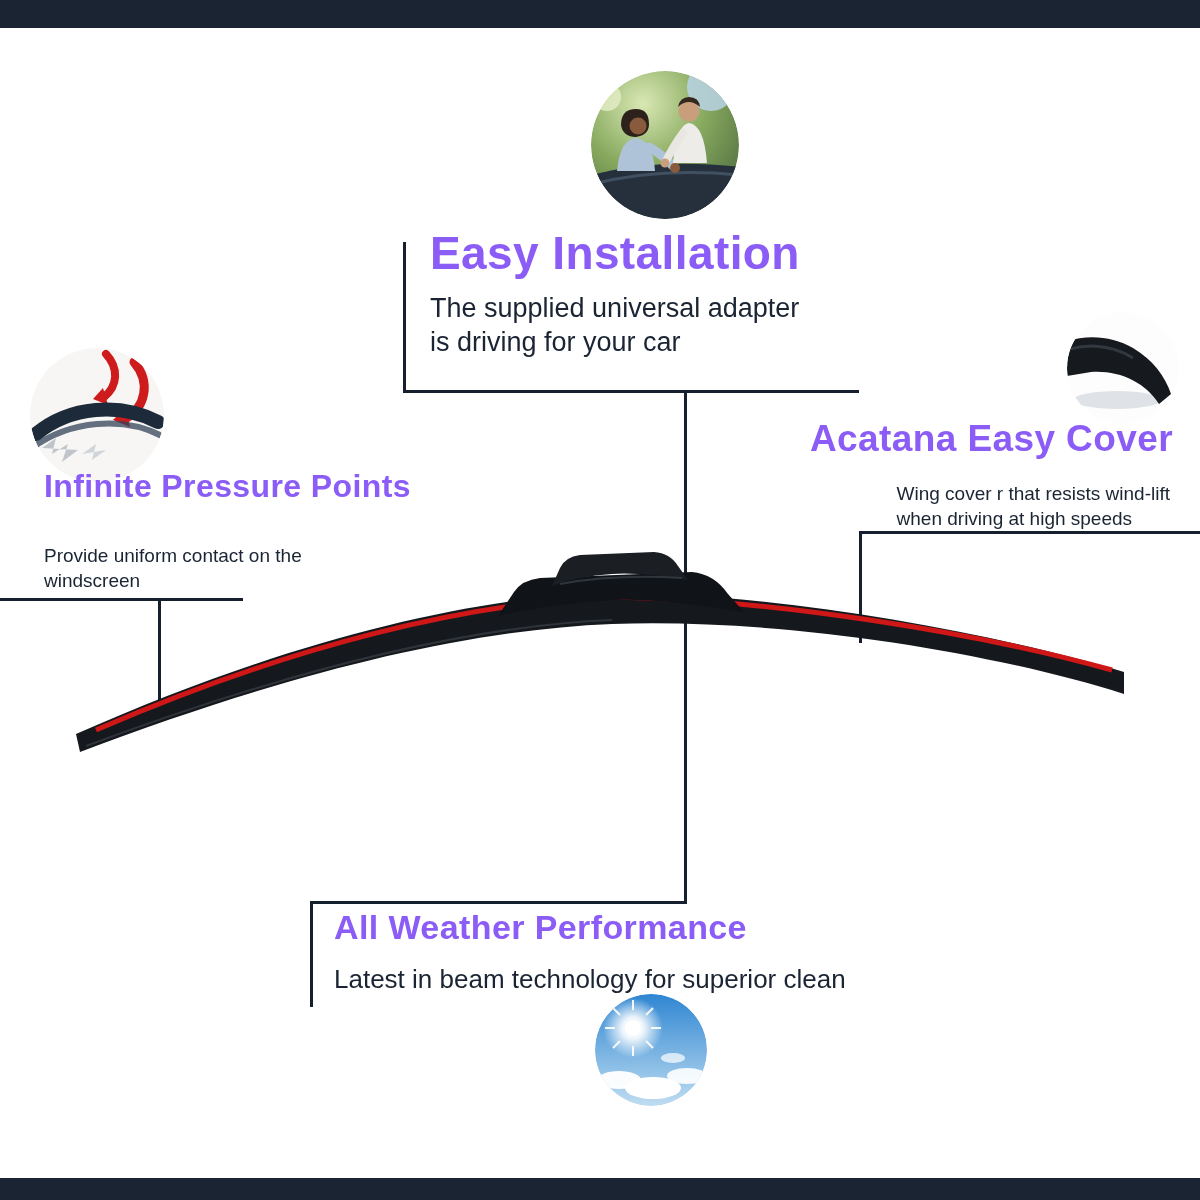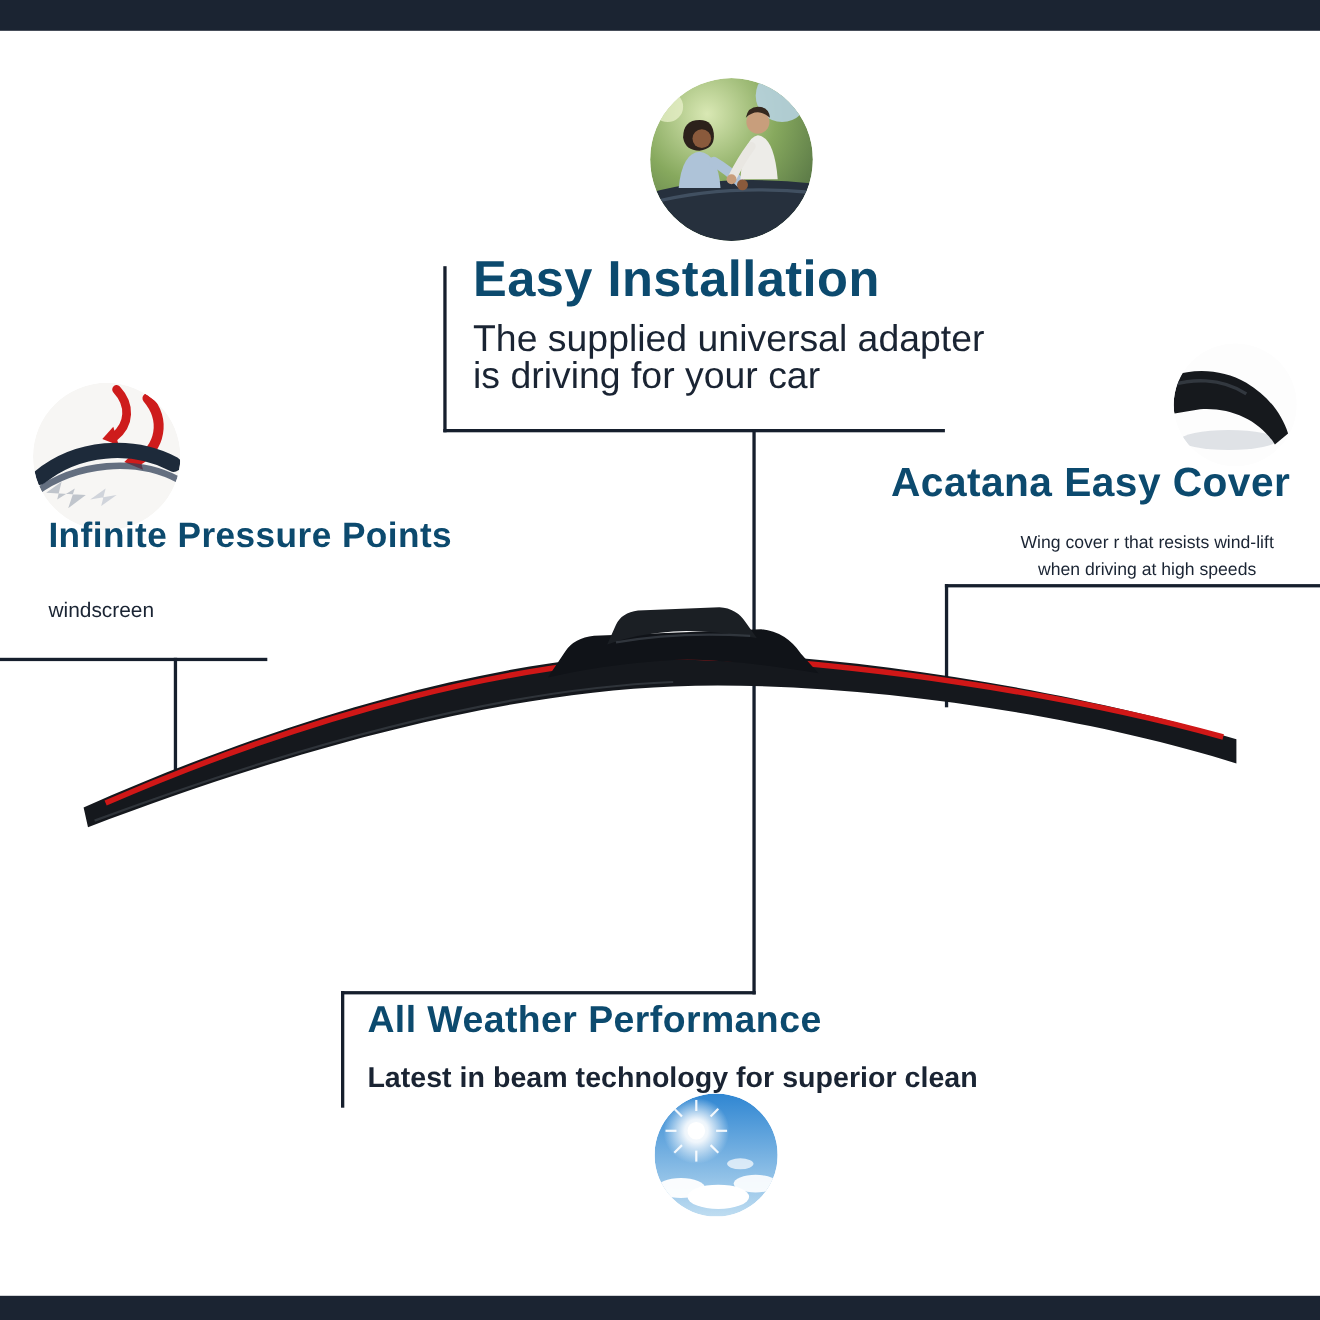--- a/index.html
+++ b/index.html
@@ -17,40 +17,40 @@
 
   .line{position:absolute;background:#161f2d;}
 
   .photo{position:absolute;border-radius:50%;overflow:hidden;}
   .photo svg{display:block;}
 
   .title{
     position:absolute;
     margin:0;
     font-weight:bold;
-    color:#0c4a6e;
+    color:#8b5cf6;
     letter-spacing:.4px;
     white-space:nowrap;
   }
   .desc{
     position:absolute;
     color:#1a2433;
   }
 
   .easy-title{left:430px;top:226px;font-size:46px;}
-  .easy-desc{left:430px;top:291px;font-size:34px;line-height:34px;}
+  .easy-desc{left:430px;top:291px;font-size:27px;line-height:34px;}
 
   .aero-title{right:27px;top:418px;font-size:37px;text-align:right;}
-  .aero-desc{right:42px;top:481px;font-size:16px;line-height:25px;text-align:center;}
+  .aero-desc{right:30px;top:481px;font-size:19px;line-height:25px;text-align:left;}
 
   .press-title{left:44px;top:468px;font-size:32px;}
   .press-desc{left:44px;top:543px;font-size:19px;line-height:25px;}
 
   .weather-title{left:334px;top:908px;font-size:34px;}
-  .weather-desc{left:334px;top:964px;font-size:26px;line-height:30px;font-weight:bold;}
+  .weather-desc{left:334px;top:964px;font-size:26px;line-height:30px;}
 
   
   .ln-easy-left   {left:403px;top:242px;width:3px;height:151px;}
   .ln-easy-bottom {left:403px;top:390px;width:456px;height:3px;}
   .ln-easy-drop   {left:684px;top:390px;width:3px;height:200px;}
   .ln-aero-h      {left:859px;top:531px;width:341px;height:3px;}
   .ln-aero-v      {left:859px;top:531px;width:3px;height:112px;}
   .ln-press-h     {left:0;top:598px;width:243px;height:3px;}
   .ln-press-v     {left:158px;top:598px;width:3px;height:108px;}
   .ln-weather-drop{left:684px;top:620px;width:3px;height:284px;}
@@ -167,20 +167,21 @@
         <polygon points="78,57 63,51 73,40" fill="#ce1c1c"></polygon>
         <path d="M6 86 C 40 58 90 54 128 74" stroke="#1d2a3a" stroke-width="14" fill="none" stroke-linecap="round"></path>
         <path d="M2 100 C 40 72 94 68 132 88" stroke="#33425a" stroke-width="6" fill="none" opacity="0.75" stroke-linecap="round"></path>
         <polygon points="12,100 26,90 22,106 38,96 32,114 48,102" fill="#b6bcc4" opacity="0.85"></polygon>
         <polygon points="52,106 66,96 62,112 76,102" fill="#c9ced6" opacity="0.85"></polygon>
       </g>
     </svg>
   </div>
   <h2 class="title press-title">Infinite Pressure Points</h2>
   <div class="desc press-desc">
+    <div>Provide uniform contact on the</div>
     <div>windscreen</div>
   </div>
 
   <h2 class="title weather-title">All Weather Performance</h2>
   <div class="desc weather-desc">
     <div>Latest in beam technology for superior clean</div>
   </div>
   <div class="photo photo-weather">
     <svg width="112" height="112" viewBox="0 0 112 112">
       <defs>

